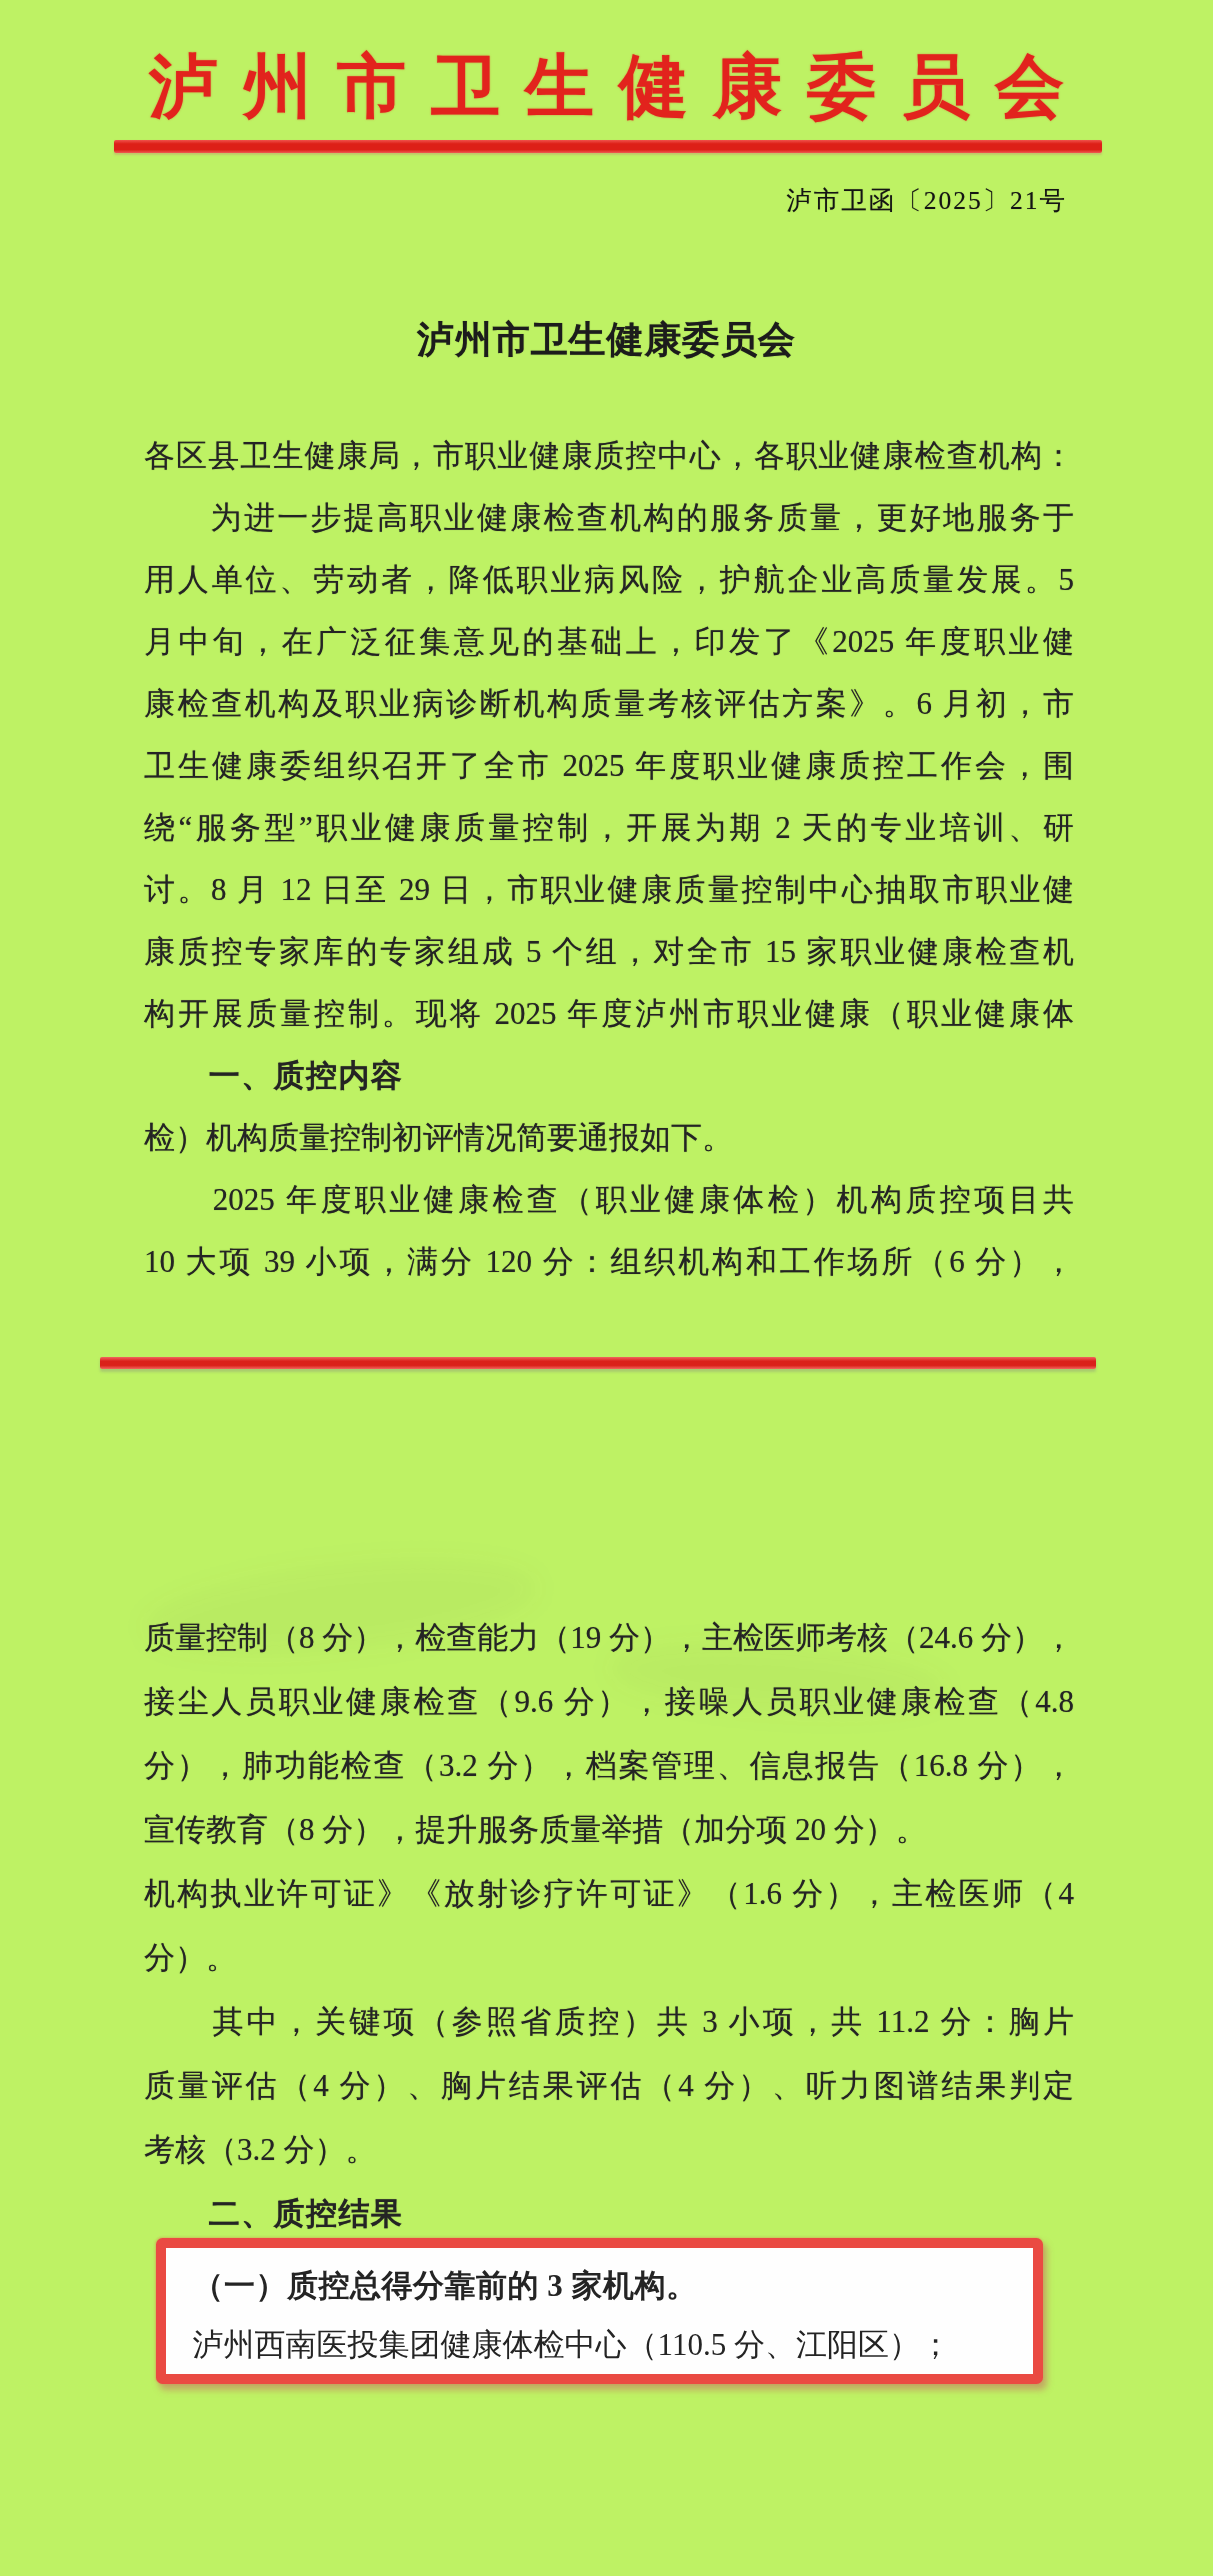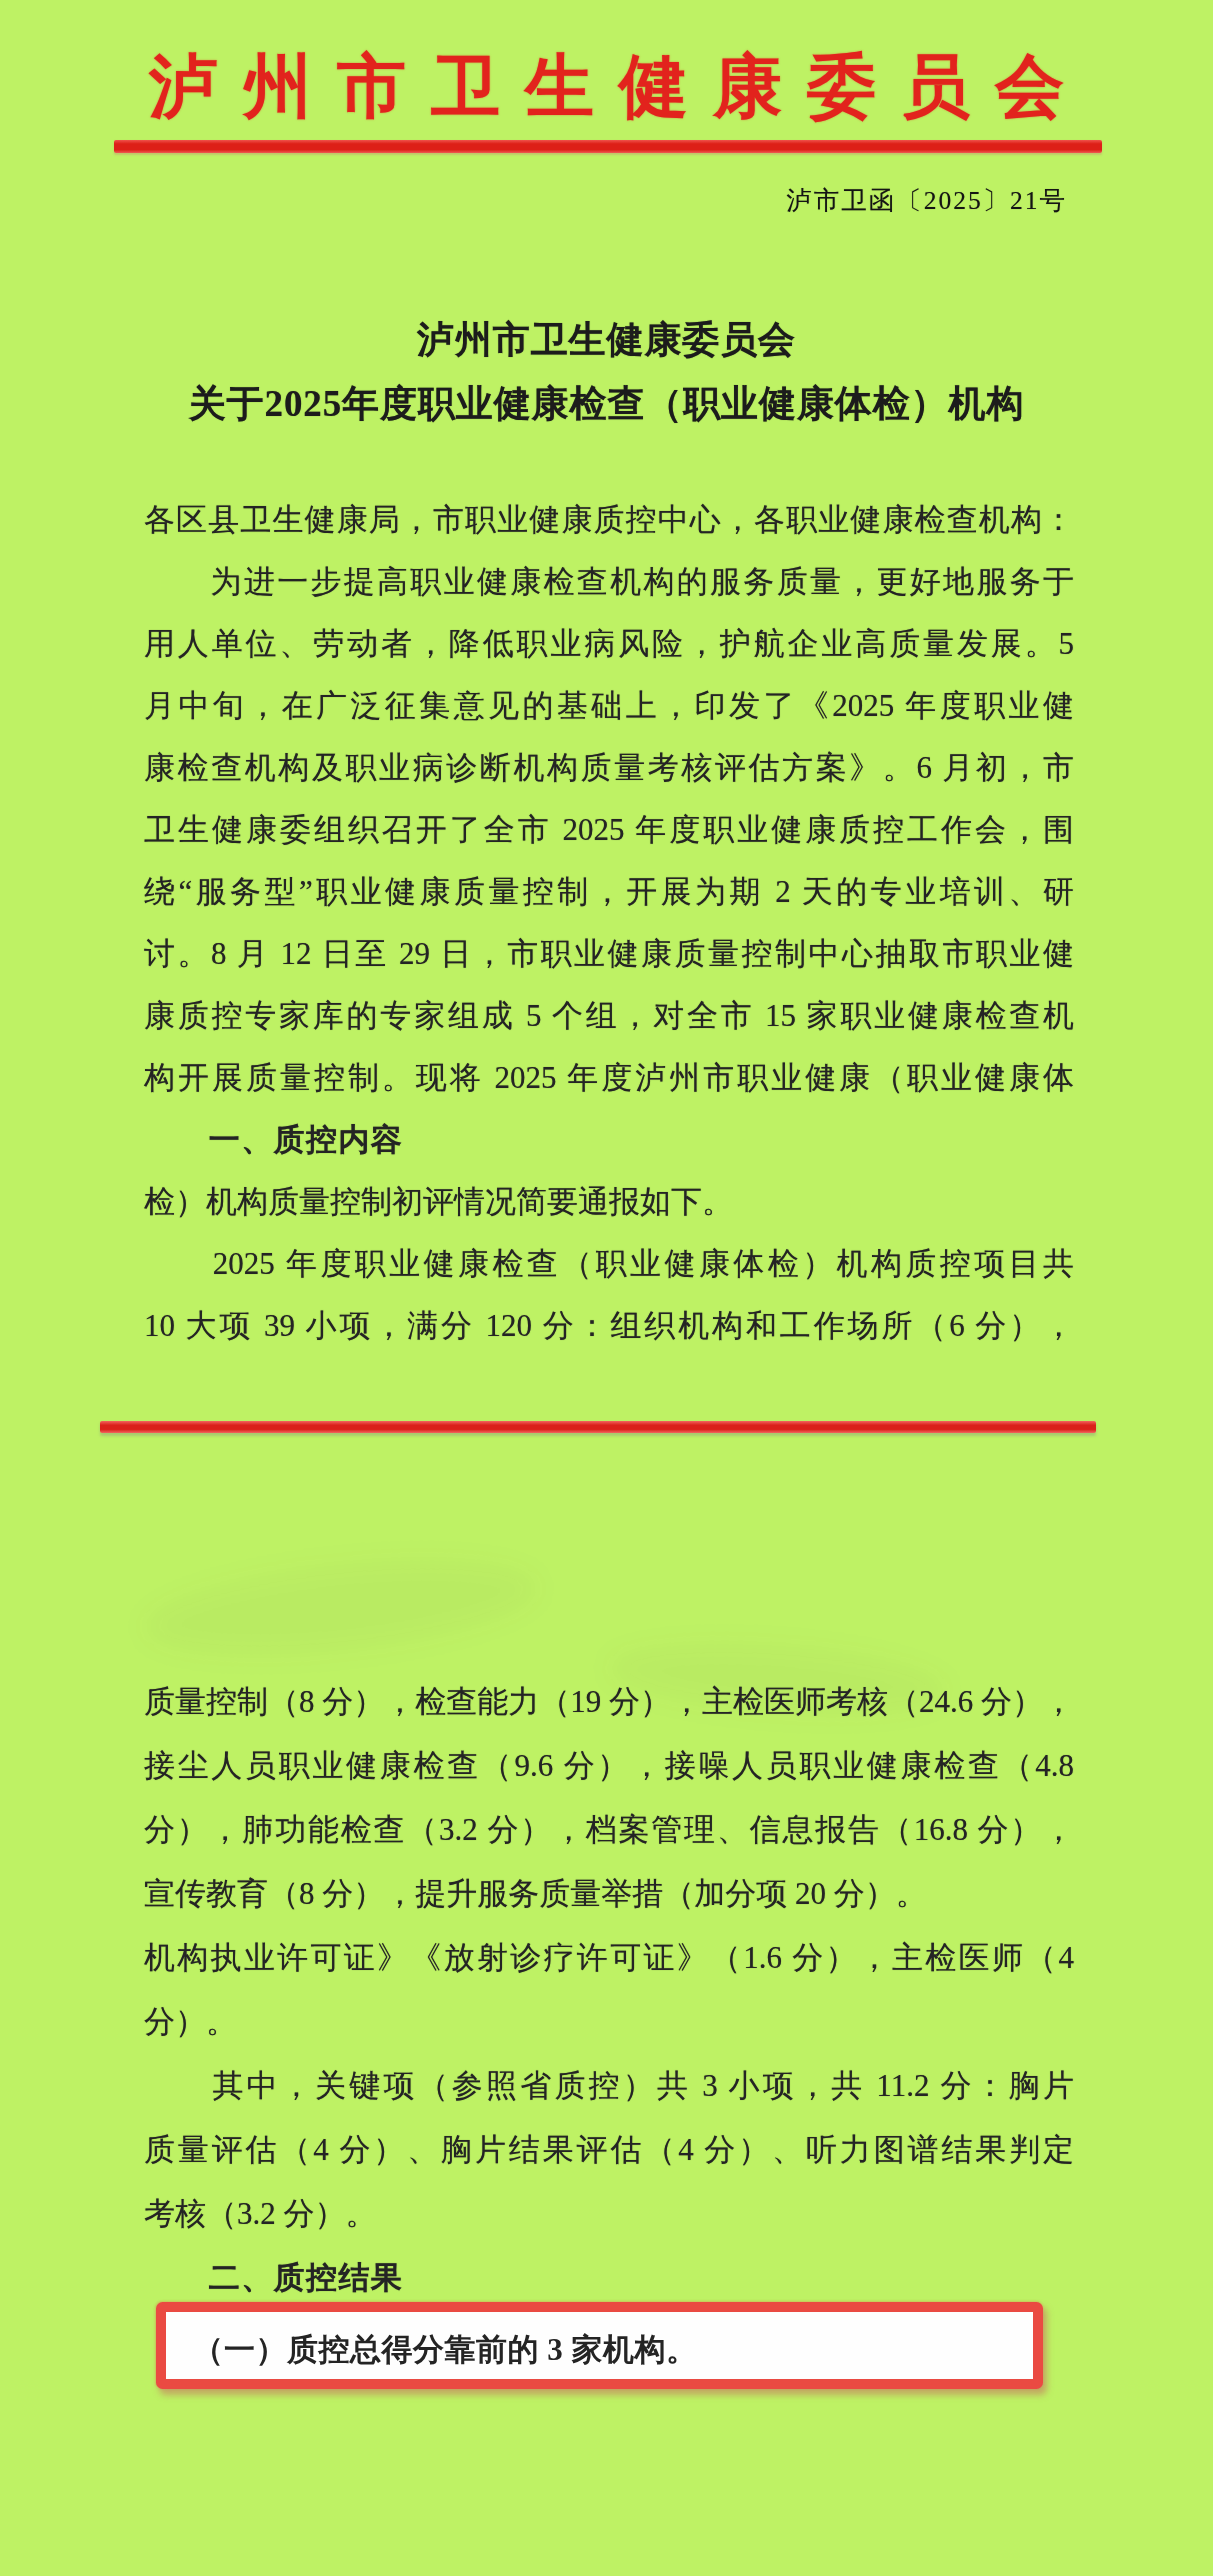--- a/index.html
+++ b/index.html
@@ -70,21 +70,20 @@
 <body>
 
 <div class="page">
 
   <div class="agency-title">泸州市卫生健康委员会</div>
   <div class="header-rule"></div>
   <div class="doc-number">泸市卫函〔2025〕21号</div>
 
   <div class="doc-title">
     <div>泸州市卫生健康委员会</div>
-    <div>关于2025年度职业健康检查（职业健康体检）机构</div>
   </div>
 
   <div class="body-col p1">
     <div class="line fill">各区县卫生健康局，市职业健康质控中心，各职业健康检查机构：</div>
     <div class="line fill">　　为进一步提高职业健康检查机构的服务质量，更好地服务于</div>
     <div class="line fill">用人单位、劳动者，降低职业病风险，护航企业高质量发展。5</div>
     <div class="line fill">月中旬，在广泛征集意见的基础上，印发了《2025 年度职业健</div>
     <div class="line fill">康检查机构及职业病诊断机构质量考核评估方案》。6 月初，市</div>
     <div class="line fill">卫生健康委组织召开了全市 2025 年度职业健康质控工作会，围</div>
     <div class="line fill">绕“服务型”职业健康质量控制，开展为期 2 天的专业培训、研</div>
@@ -109,16 +108,17 @@
     <div class="line fill">机构执业许可证》《放射诊疗许可证》（1.6 分），主检医师（4</div>
     <div class="line">分）。</div>
     <div class="line fill">　　其中，关键项（参照省质控）共 3 小项，共 11.2 分：胸片</div>
     <div class="line fill">质量评估（4 分）、胸片结果评估（4 分）、听力图谱结果判定</div>
     <div class="line">考核（3.2 分）。</div>
     <div class="line heading">　　二、质控结果</div>
   </div>
 
   <div class="result-box">
     <div class="line box-head">（一）质控总得分靠前的 3 家机构。</div>
+    <div class="line">泸州西南医投集团健康体检中心（110.5 分、江阳区）；</div>
   </div>
 
 </div>
 
 
 </body></html>

